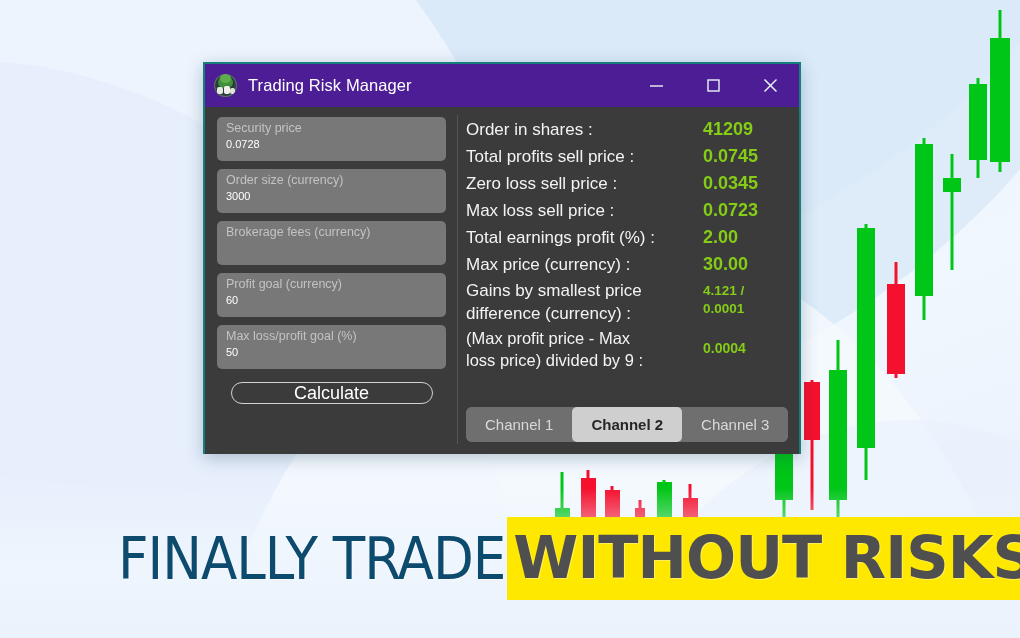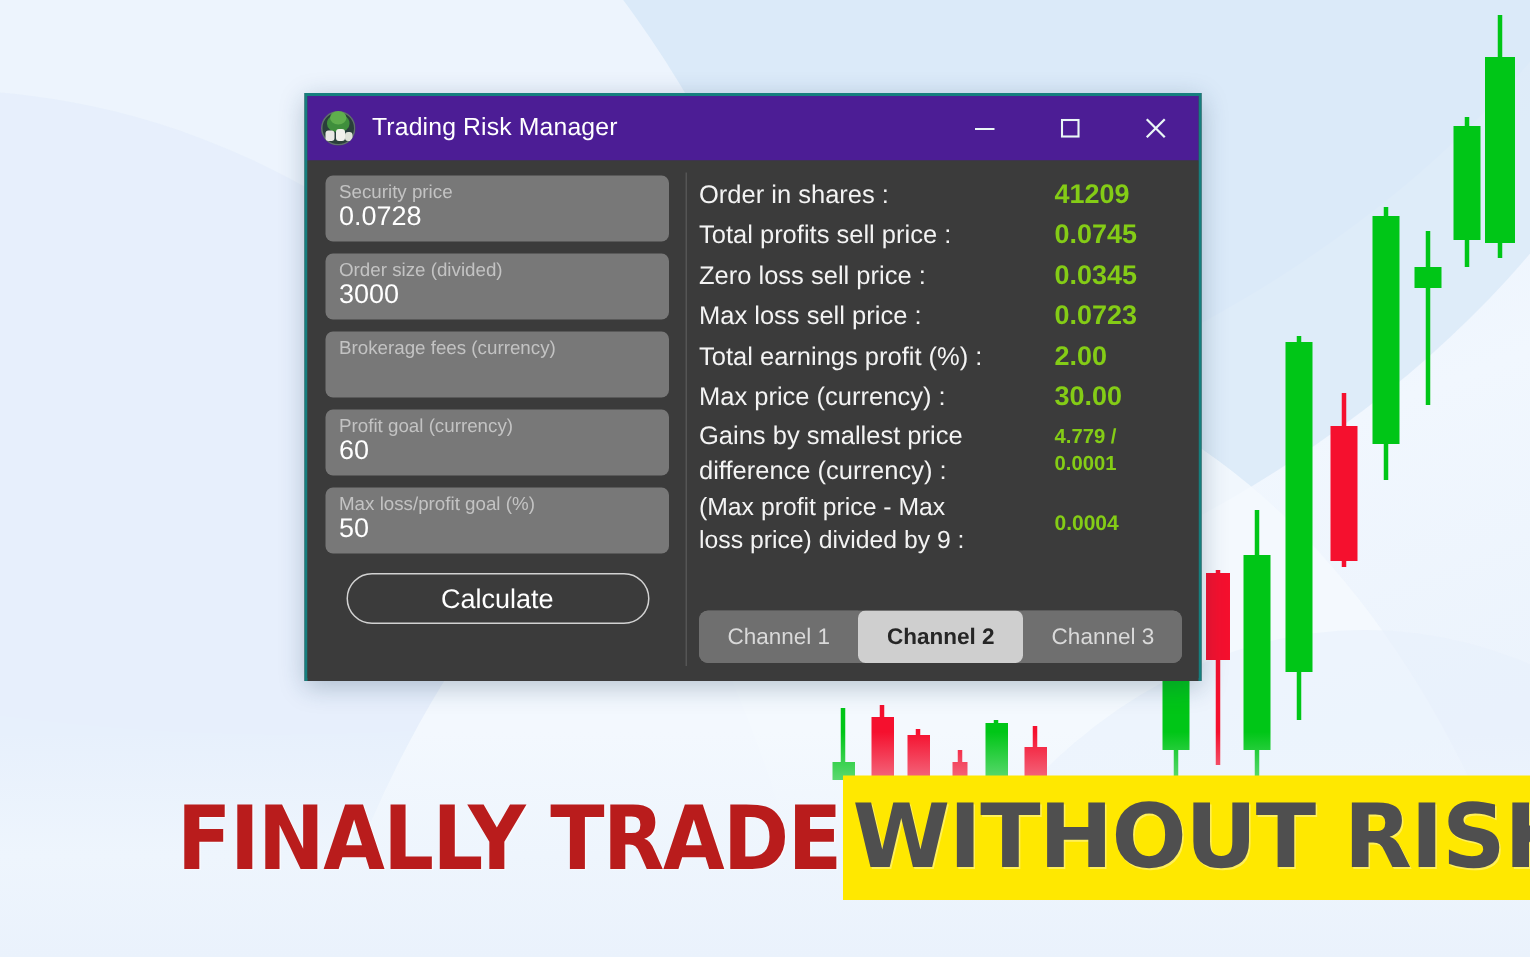--- a/index.html
+++ b/index.html
@@ -59,24 +59,24 @@
 
   .win-body{display:flex;height:347px;background:#3b3b3b;box-sizing:border-box;}
   .left-pane{width:252px;box-sizing:border-box;padding:10px 11px 0 12px;position:relative;}
   .divider{width:1px;background:#555;margin:8px 0 10px 0;}
   .right-pane{flex:1;box-sizing:border-box;padding:10px 10px 0 8px;position:relative;}
 
   
   .field{height:44px;background:#787878;border-radius:5px;margin-bottom:8px;
     box-sizing:border-box;padding:3px 0 0 9px;position:relative;overflow:hidden;}
   .field .lbl{color:#c3c3c3;font-size:12.5px;line-height:16px;display:block;}
-  .field .val{color:#ffffff;font-size:18px;line-height:19px;display:block;margin-top:-1px;}
+  .field .val{color:#ffffff;font-size:11px;line-height:19px;display:block;margin-top:-1px;}
 
   .calc-wrap{margin-top:13px;display:flex;justify-content:center;}
-  .calc-btn{width:202px;height:34px;border-radius:19px;border:1.6px solid #d2d2d2;
+  .calc-btn{width:202px;height:22px;border-radius:19px;border:1.6px solid #d2d2d2;
     background:transparent;color:#ffffff;font-size:18px;cursor:pointer;
     font-family:"Liberation Sans", sans-serif;display:flex;align-items:center;justify-content:center;}
 
   
   .res-row{display:flex;align-items:flex-start;margin-bottom:2px;gap:36px;}
   .res-label{color:#f3f3f3;font-size:17px;line-height:25px;flex:1 1 auto;padding-right:6px;}
   .res-value{color:#84cc16;font-size:18px;line-height:25px;font-weight:bold;
     flex:0 0 auto;width:86px;text-align:left;}
   .res-row.two .res-label{line-height:23px;}
   .res-row.two .res-value{font-size:13.5px;line-height:18px;padding-top:3px;}
@@ -86,21 +86,21 @@
   
   .tabs{position:absolute;left:8px;bottom:12px;display:flex;
     background:#6f6f6f;border-radius:6px;overflow:hidden;}
   .tab{padding:9px 19px;font-size:15px;color:#d9d9d9;cursor:pointer;white-space:nowrap;
     background:#6f6f6f;}
   .tab.active{background:#cfcfcf;color:#262626;font-weight:bold;border-radius:5px;}
 
   
   .headline{position:absolute;left:118px;bottom:38px;display:flex;align-items:center;
     white-space:nowrap;}
-  .hl-plain{color:#b91c1c;font-size:59px;font-weight:bold;letter-spacing:-1px;
+  .hl-plain{color:#0c4a6e;font-size:59px;font-weight:normal;letter-spacing:-1px;
     font-family:"DejaVu Sans", sans-serif;font-stretch:condensed;
     text-shadow:1px 1px 0 rgba(255,255,255,.5);}
   .hl-hi{background:#ffe800;color:#4f4f4f;font-size:59px;font-weight:bold;letter-spacing:-1px;
     font-family:"DejaVu Sans", sans-serif;padding:6px 6px 8px 6px;margin-left:2px;
     text-shadow:1px 1px 0 rgba(255,255,255,.35);}
 </style>
 </head>
 <body>
 
 <div id="stage">
@@ -235,21 +235,21 @@
     </div>
 
     <div class="win-body">
 
       <div class="left-pane">
         <div class="field">
           <span class="lbl">Security price</span>
           <span class="val">0.0728</span>
         </div>
         <div class="field">
-          <span class="lbl">Order size (divided)</span>
+          <span class="lbl">Order size (currency)</span>
           <span class="val">3000</span>
         </div>
         <div class="field">
           <span class="lbl">Brokerage fees (currency)</span>
         </div>
         <div class="field">
           <span class="lbl">Profit goal (currency)</span>
           <span class="val">60</span>
         </div>
         <div class="field">
@@ -284,21 +284,21 @@
           <div class="res-label">Total earnings profit (%) :</div>
           <div class="res-value">2.00</div>
         </div>
         <div class="res-row">
           <div class="res-label">Max price (currency) :</div>
           <div class="res-value">30.00</div>
         </div>
         <div class="res-row two">
           <div class="res-label">Gains by smallest price difference (currency) :</div>
           <div class="res-value">
-            <div>4.779 /</div>
+            <div>4.121 /</div>
             <div>0.0001</div>
           </div>
         </div>
         <div class="res-row big">
           <div class="res-label">(Max profit price - Max loss price) divided by 9 :</div>
           <div class="res-value">0.0004</div>
         </div>
 
         <div class="tabs">
           <div class="tab">Channel 1</div>

